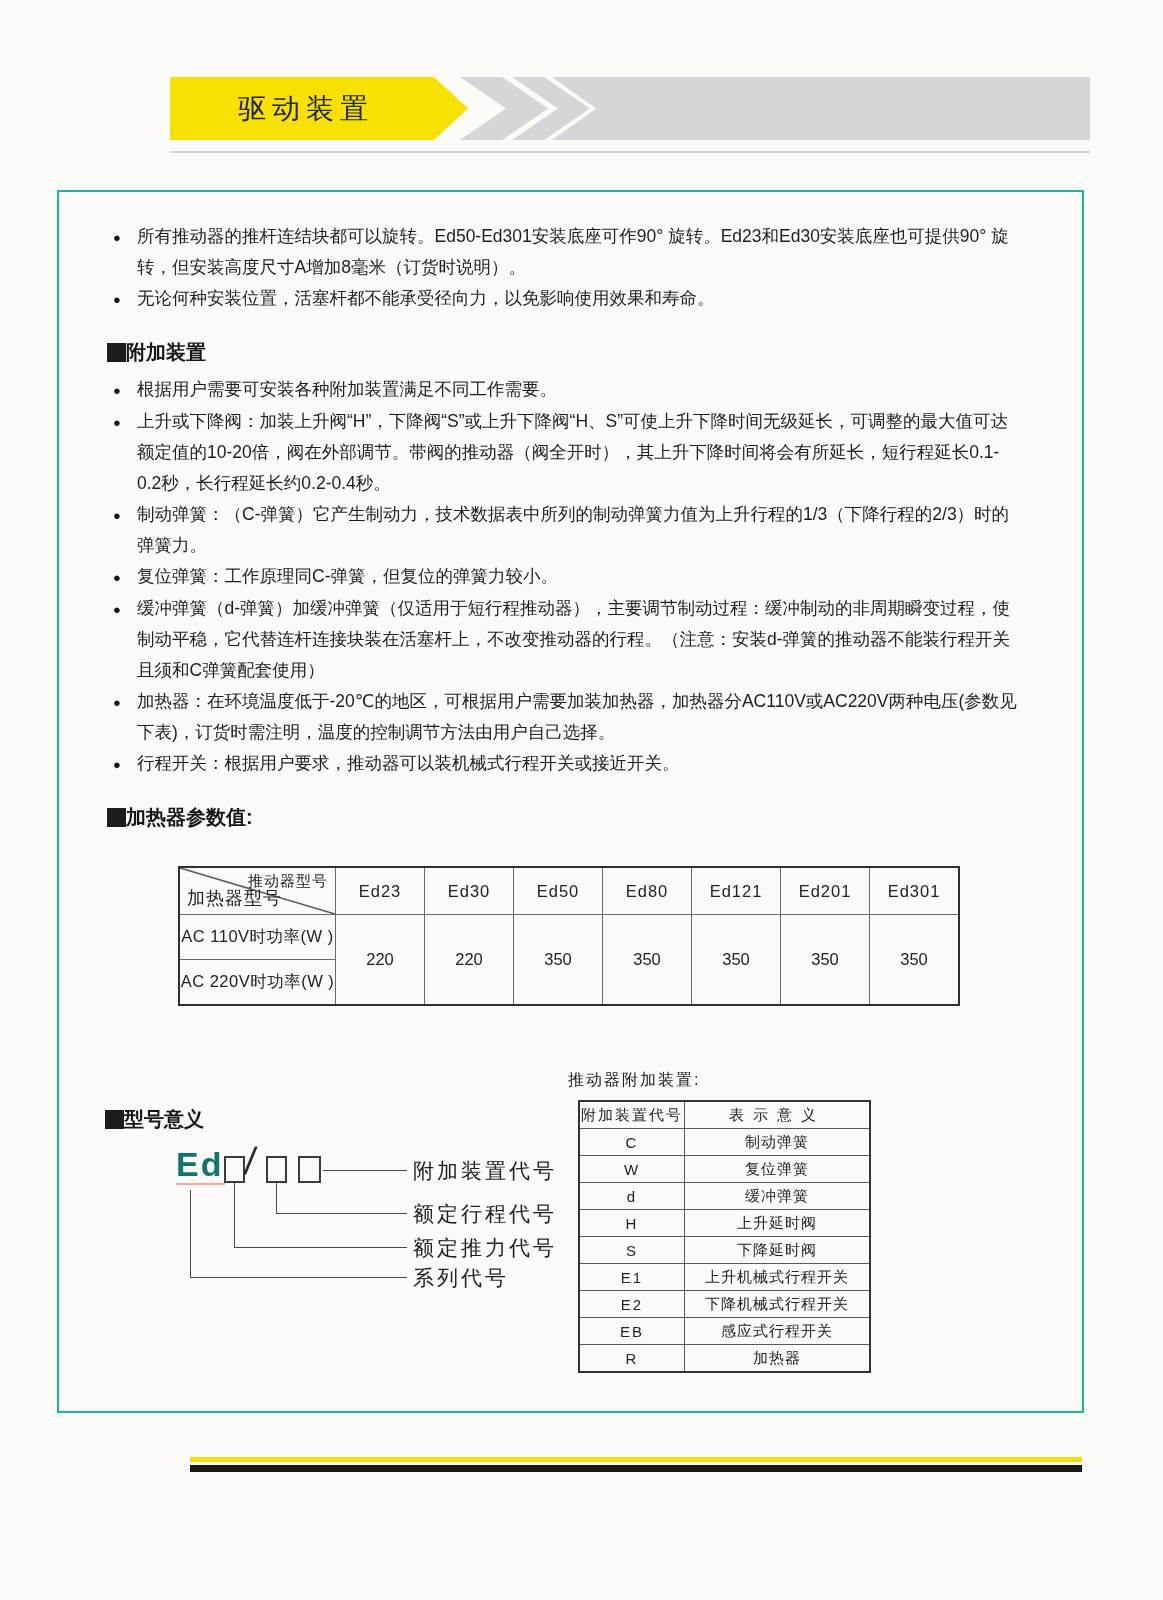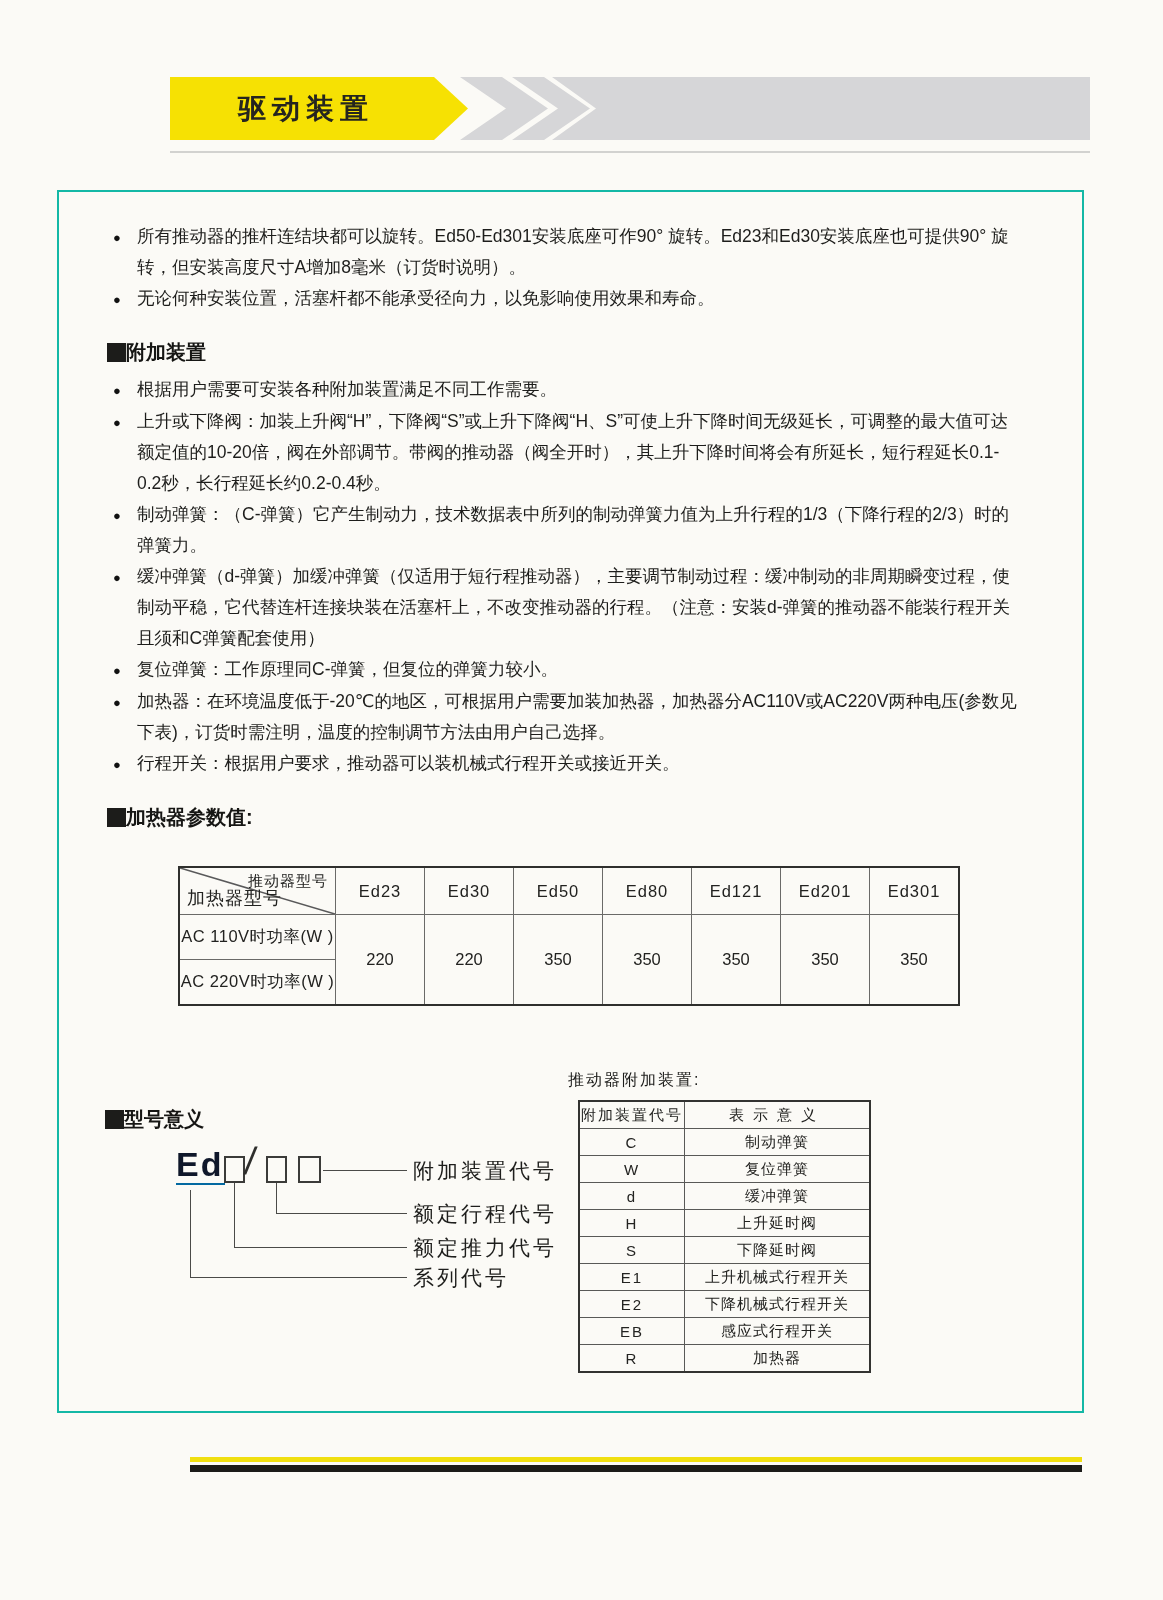--- a/index.html
+++ b/index.html
@@ -10,21 +10,21 @@
     color:#1d1d1b;
   }
   
   .banner-yellow{
     position:absolute;left:170px;top:77px;width:298px;height:63px;
     background:#f6e103;
     clip-path:polygon(0 0,calc(100% - 34px) 0,100% 50%,calc(100% - 34px) 100%,0 100%);
     display:flex;align-items:center;justify-content:center;
   }
   .banner-yellow .t{
-    font-size:28px;font-weight:bold;letter-spacing:6px;color:#25251f;
+    font-size:28px;font-weight:normal;letter-spacing:6px;color:#25251f;
     padding-right:26px;
   }
   .chev{position:absolute;top:77px;height:63px;background:#d6d6d8;}
   .chev1{left:460px;width:88px;clip-path:polygon(0 0,42px 0,88px 50%,42px 100%,0 100%,46px 50%);}
   .chev2{left:512px;width:78px;clip-path:polygon(0 0,32px 0,78px 50%,32px 100%,0 100%,46px 50%);}
   .banner-bar{
     position:absolute;left:552px;top:77px;width:538px;height:63px;background:#d6d6d8;
     clip-path:polygon(0 0,100% 0,100% 100%,0 100%,44px 50%);
   }
   .banner-rule{position:absolute;left:170px;top:151px;width:920px;height:2px;background:#d2d2d0;}
@@ -57,22 +57,22 @@
   .ht-corner{width:155px;height:46px;position:relative;padding:0;}
   .ht-corner svg{position:absolute;inset:0;width:100%;height:100%;}
   .ht-corner .c-top{position:absolute;top:4px;right:7px;font-size:15px;letter-spacing:1px;}
   .ht-corner .c-bot{position:absolute;bottom:4px;left:7px;font-size:18px;letter-spacing:1px;}
   .ht-col{width:88px;height:46px;letter-spacing:1px;}
   .ht-rowlabel{height:44px;font-size:15.5px;letter-spacing:0.5px;}
   .ht-val{font-size:17px;}
   
   .model-title{position:absolute;left:105px;top:1082px;}
   .md-ed{
-    position:absolute;left:176px;top:1146px;font-size:34px;font-weight:600;color:#0f172a;
-    border-bottom:2px solid #0369a1;padding:0 2px 1px 0;letter-spacing:2px;line-height:36px;
+    position:absolute;left:176px;top:1146px;font-size:34px;font-weight:600;color:#0f766e;
+    border-bottom:2px solid #fca5a5;padding:0 2px 1px 0;letter-spacing:2px;line-height:36px;
   }
   .md-box{position:absolute;width:21px;height:27px;border:2px solid #3b3b39;box-sizing:border-box;background:transparent;}
   .md-box1{left:224px;top:1156px;}
   .md-box2{left:266px;top:1156px;}
   .md-box3{left:298px;top:1156px;width:23px;}
   .md-slash{position:absolute;left:245px;top:1140px;font-size:38px;color:#2e2e2c;transform:skewX(-8deg);}
   .md-hline{position:absolute;border-top:1px solid #4a4a48;height:0;}
   .md-l{position:absolute;border-left:1px solid #4a4a48;border-bottom:1px solid #4a4a48;}
   .md-label{position:absolute;font-size:21px;letter-spacing:3px;color:#1e1e1c;white-space:nowrap;}
   
@@ -126,25 +126,25 @@
       <div class="bullet">
         <span class="dot"></span>
         <span class="btext">上升或下降阀：加装上升阀“H”，下降阀“S”或上升下降阀“H、S”可使上升下降时间无级延长，可调整的最大值可达额定值的10-20倍，阀在外部调节。带阀的推动器（阀全开时），其上升下降时间将会有所延长，短行程延长0.1-0.2秒，长行程延长约0.2-0.4秒。</span>
       </div>
       <div class="bullet">
         <span class="dot"></span>
         <span class="btext">制动弹簧：（C-弹簧）它产生制动力，技术数据表中所列的制动弹簧力值为上升行程的1/3（下降行程的2/3）时的弹簧力。</span>
       </div>
       <div class="bullet">
         <span class="dot"></span>
+        <span class="btext">复位弹簧：工作原理同C-弹簧，但复位的弹簧力较小。</span>
+      </div>
+      <div class="bullet">
+        <span class="dot"></span>
         <span class="btext">缓冲弹簧（d-弹簧）加缓冲弹簧（仅适用于短行程推动器），主要调节制动过程：缓冲制动的非周期瞬变过程，使制动平稳，它代替连杆连接块装在活塞杆上，不改变推动器的行程。（注意：安装d-弹簧的推动器不能装行程开关且须和C弹簧配套使用）</span>
-      </div>
-      <div class="bullet">
-        <span class="dot"></span>
-        <span class="btext">复位弹簧：工作原理同C-弹簧，但复位的弹簧力较小。</span>
       </div>
       <div class="bullet">
         <span class="dot"></span>
         <span class="btext">加热器：在环境温度低于-20℃的地区，可根据用户需要加装加热器，加热器分AC110V或AC220V两种电压(参数见下表)，订货时需注明，温度的控制调节方法由用户自己选择。</span>
       </div>
       <div class="bullet">
         <span class="dot"></span>
         <span class="btext">行程开关：根据用户要求，推动器可以装机械式行程开关或接近开关。</span>
       </div>
 

